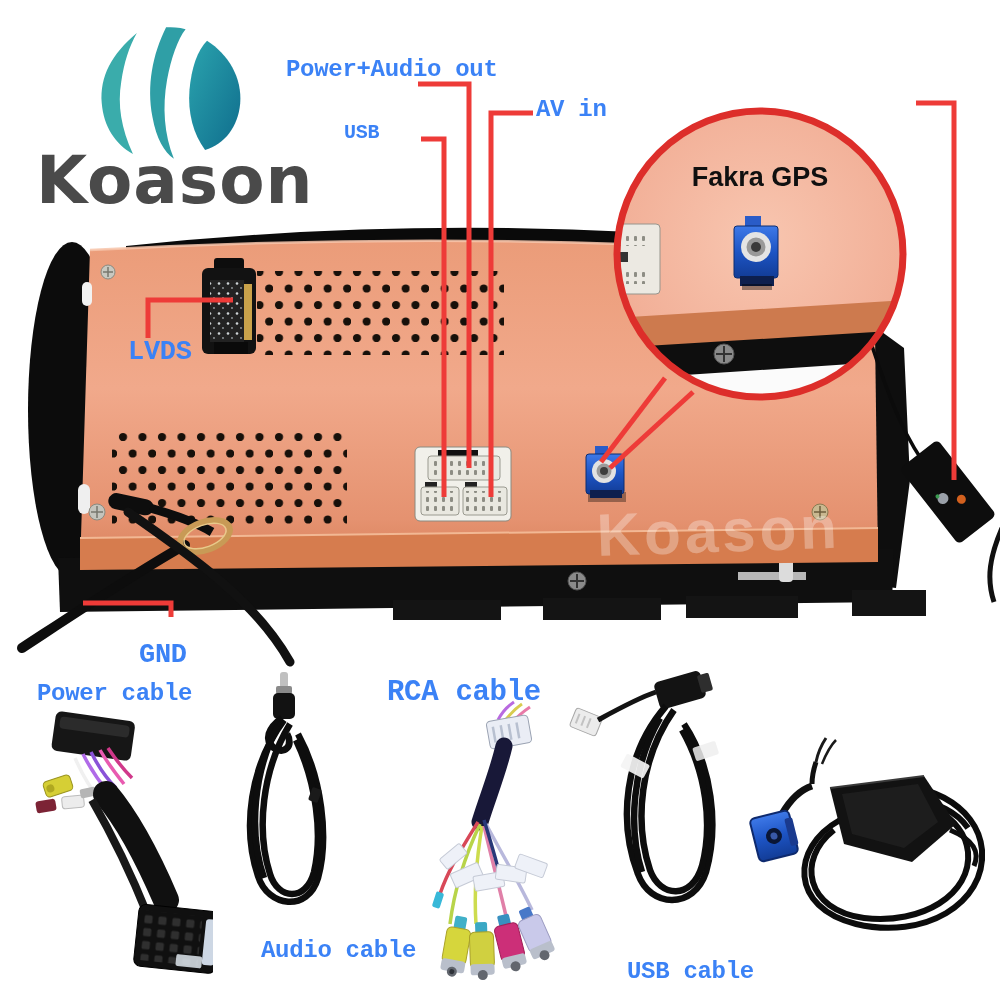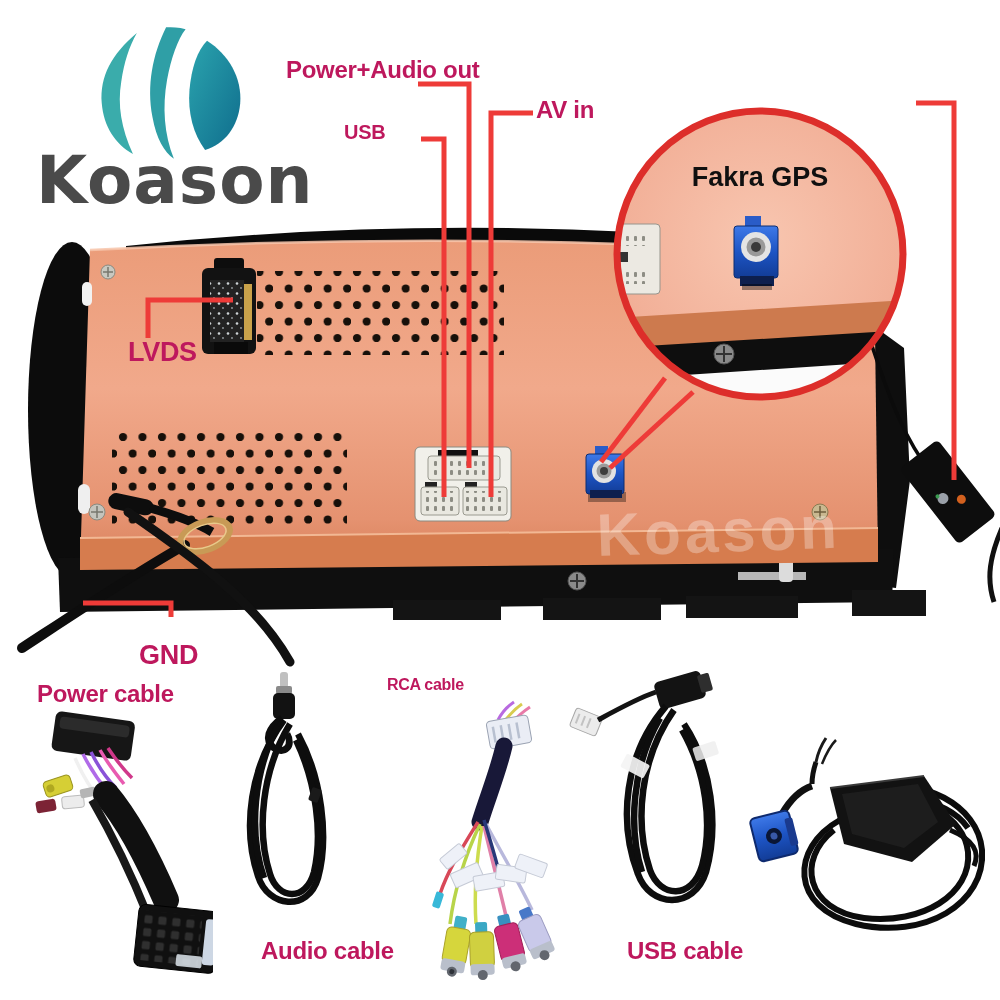--- a/index.html
+++ b/index.html
@@ -1,20 +1,20 @@
 <!DOCTYPE html>
 <html><head>
 <meta charset="utf-8">
 <style>
   html,body{margin:0;padding:0;background:#fff;}
   .canvas{position:relative;width:1000px;height:1000px;background:#ffffff;overflow:hidden;
           font-family:"Liberation Sans",sans-serif;}
   .scene{position:absolute;left:0;top:0;width:1000px;height:1000px;}
-  .label{position:absolute;font-weight:bold;color:#be185d;white-space:nowrap;
-         font-family:Liberation Sans, sans-serif;letter-spacing:-0.3px;}
+  .label{position:absolute;font-weight:bold;color:#3b82f6;white-space:nowrap;
+         font-family:Liberation Mono, monospace;letter-spacing:-0.3px;}
   .logo-text{position:absolute;left:36px;top:142px;font-size:66px;font-weight:bold;
              color:#4a4a4a;letter-spacing:1px;font-family:"DejaVu Sans",sans-serif;}
   .logo-mark{position:absolute;left:92px;top:26px;}
   .fig{position:absolute;}
   .svgLabel{font-family:"Liberation Sans",sans-serif;font-weight:bold;font-size:27px;fill:#101010;}
   .watermark{font-family:"Liberation Sans",sans-serif;font-weight:bold;font-size:60px;
              fill:#ffffff;opacity:0.3;letter-spacing:4px;}
 </style>
 </head>
 <body>
@@ -355,16 +355,16 @@
     <g>
       <polygon points="92,60 186,48 218,96 174,134 106,116" fill="#121212"></polygon>
       <polygon points="104,66 180,56 200,94 166,120 114,106" fill="#1d1d1d"></polygon>
       <path d="M 92,60 L 186,48" stroke="#3a3a3a" stroke-width="2"></path>
       <path d="M 212,102 C 236,112 242,124 236,138" stroke="#0c0c0c" stroke-width="5" fill="none"></path>
     </g>
   </svg>
 
   <div class="label" style="left:37px;top:680px;font-size:24px">Power cable</div>
   <div class="label" style="left:261px;top:937px;font-size:24px">Audio cable</div>
-  <div class="label" style="left:387px;top:676px;font-size:16px">RCA cable</div>
-  <div class="label" style="left:627px;top:937px;font-size:24px">USB cable</div>
+  <div class="label" style="left:387px;top:676px;font-size:29px">RCA cable</div>
+  <div class="label" style="left:627px;top:958px;font-size:24px">USB cable</div>
 
 </div>
 
 </body></html>

